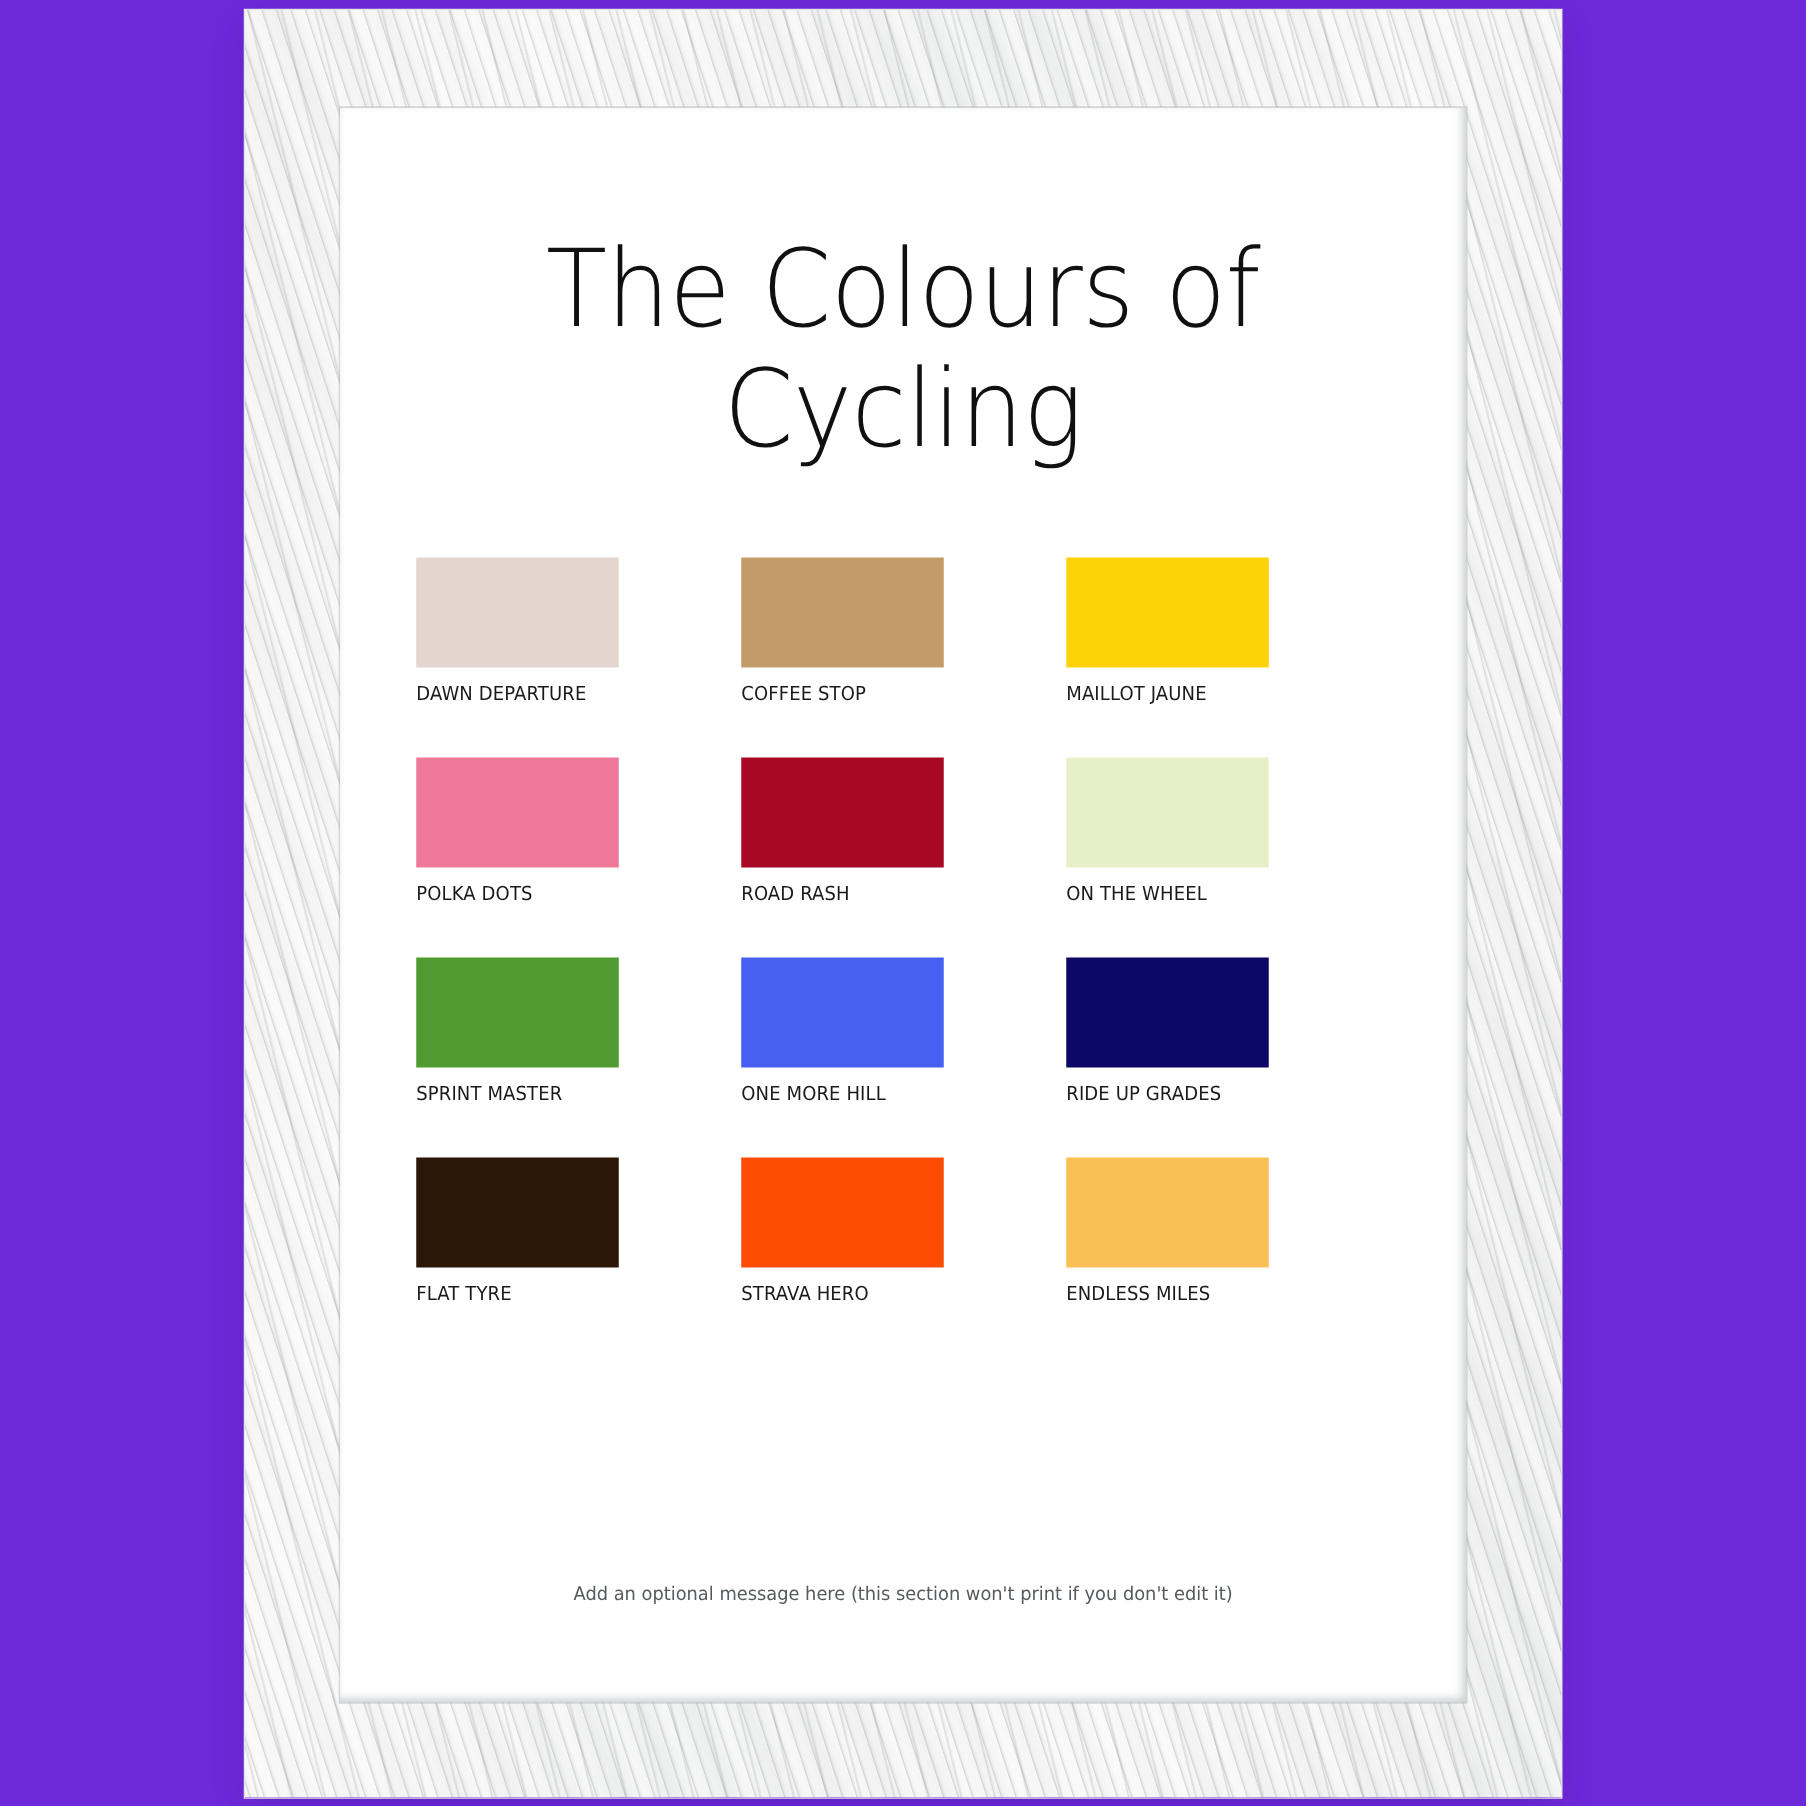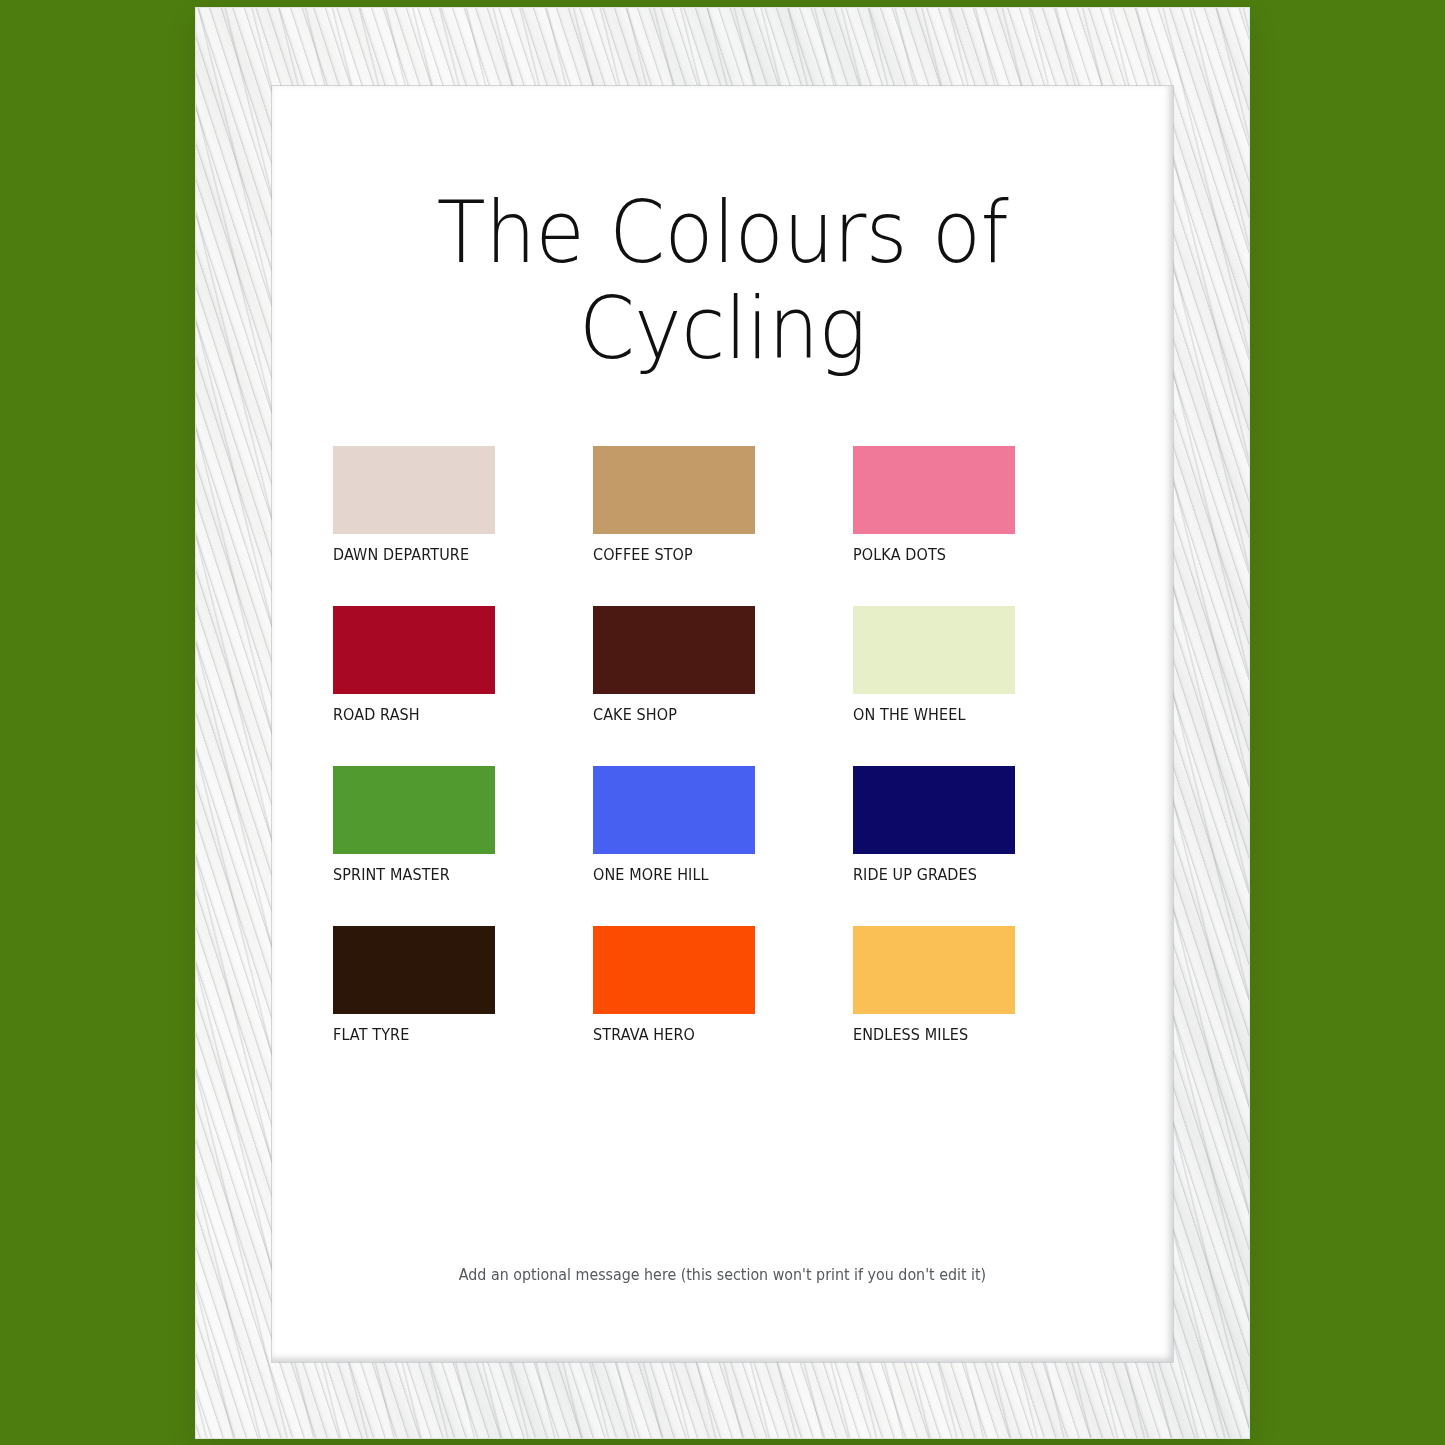--- a/index.html
+++ b/index.html
@@ -12,21 +12,21 @@
     height: 1445px;
     font-family: "DejaVu Sans", sans-serif;
     overflow: hidden;
   }
 
   
   #scene {
     position: relative;
     width: 1445px;
     height: 1445px;
-    background: #4d7c0f;
+    background: #6d28d9;
   }
 
   
   #frame {
     position: absolute;
     left: 196px;
     top: 8px;
     width: 1053px;
     height: 1430px;
     box-sizing: border-box;
@@ -171,32 +171,32 @@
       <div id="swatch-grid">
           <div class="swatch-cell">
             <div class="swatch-chip" style="background: rgb(228, 213, 206);"></div>
             <div class="swatch-label">DAWN DEPARTURE</div>
           </div>
           <div class="swatch-cell">
             <div class="swatch-chip" style="background: rgb(194, 155, 105);"></div>
             <div class="swatch-label">COFFEE STOP</div>
           </div>
           <div class="swatch-cell">
+            <div class="swatch-chip" style="background: rgb(253, 210, 6);"></div>
+            <div class="swatch-label">MAILLOT JAUNE</div>
+          </div>
+          <div class="swatch-cell">
             <div class="swatch-chip" style="background: rgb(240, 120, 152);"></div>
             <div class="swatch-label">POLKA DOTS</div>
           </div>
           <div class="swatch-cell">
             <div class="swatch-chip" style="background: rgb(168, 8, 35);"></div>
             <div class="swatch-label">ROAD RASH</div>
           </div>
           <div class="swatch-cell">
-            <div class="swatch-chip" style="background: rgb(76, 24, 18);"></div>
-            <div class="swatch-label">CAKE SHOP</div>
-          </div>
-          <div class="swatch-cell">
             <div class="swatch-chip" style="background: rgb(231, 239, 200);"></div>
             <div class="swatch-label">ON THE WHEEL</div>
           </div>
           <div class="swatch-cell">
             <div class="swatch-chip" style="background: rgb(80, 154, 47);"></div>
             <div class="swatch-label">SPRINT MASTER</div>
           </div>
           <div class="swatch-cell">
             <div class="swatch-chip" style="background: rgb(71, 96, 242);"></div>
             <div class="swatch-label">ONE MORE HILL</div>

